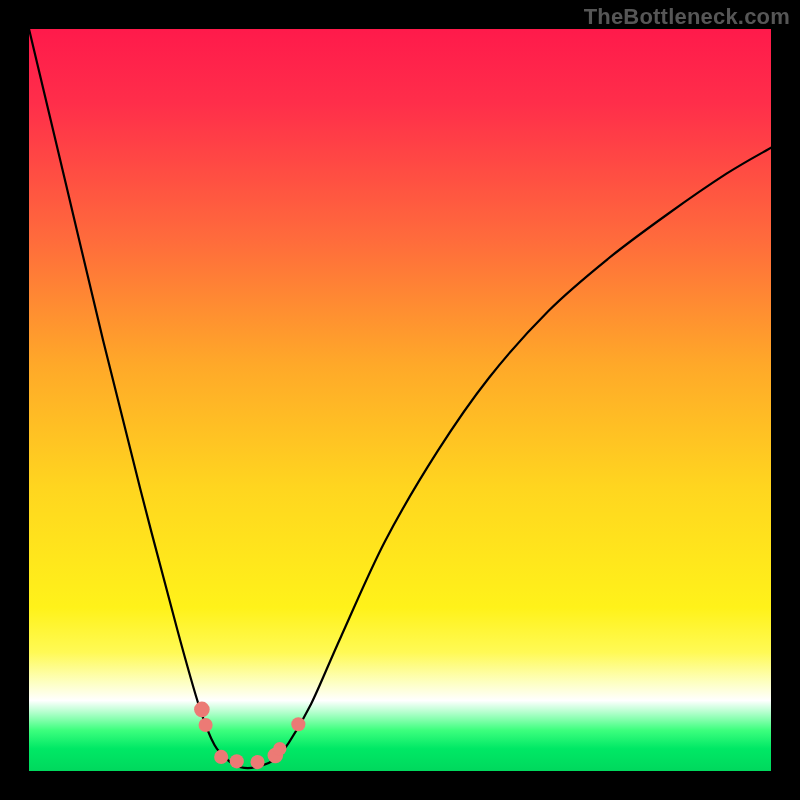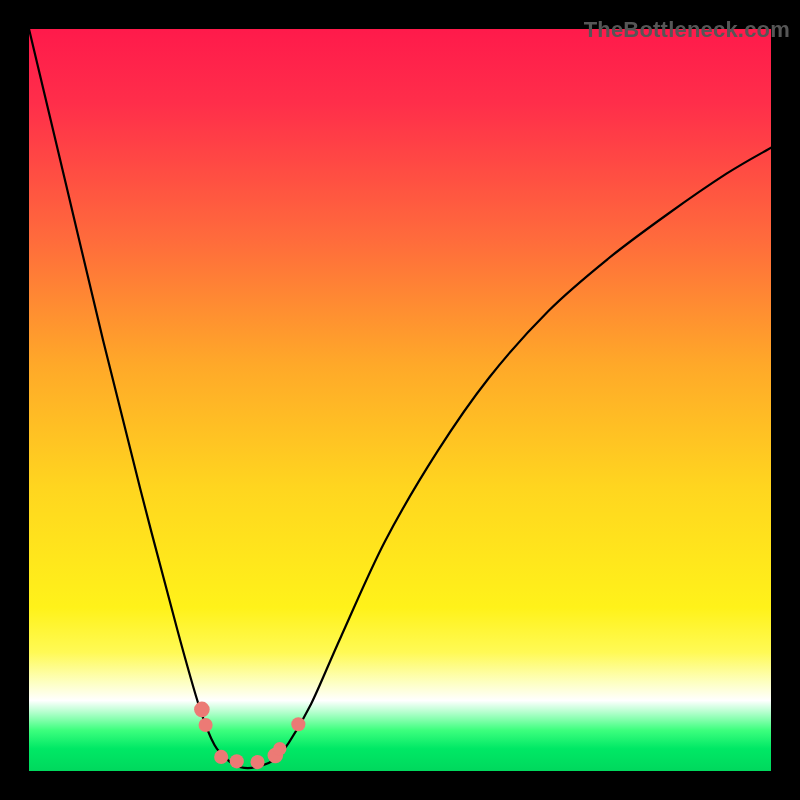--- a/index.html
+++ b/index.html
@@ -26,21 +26,21 @@
   }
   .gradient-bg {
     position: absolute;
     left: 0;
     top: 0;
     width: 742px;
     height: 742px;
   }
   .watermark {
     position: absolute;
-    top: 17px;
+    top: 4px;
     right: 10px;
     font-family: Arial, Helvetica, sans-serif;
     font-size: 22px;
     font-weight: 600;
     color: #565656;
     letter-spacing: 0.2px;
   }
   svg.curve {
     position: absolute;
     left: 0;

